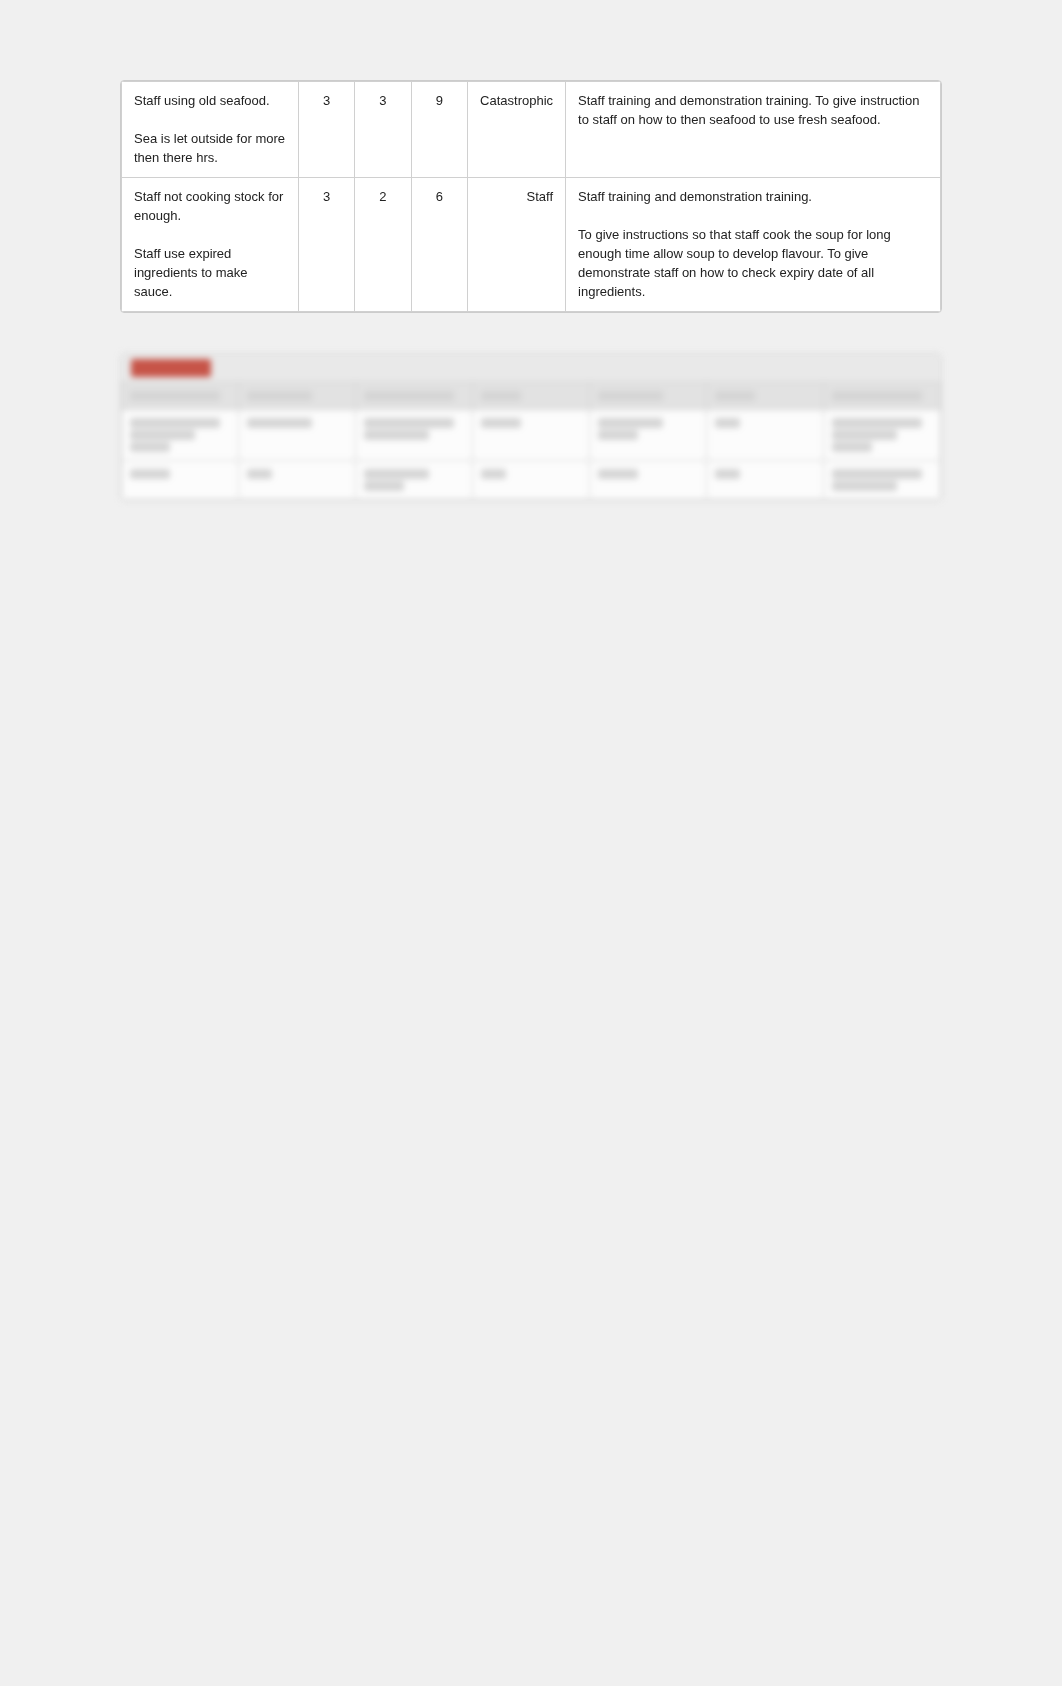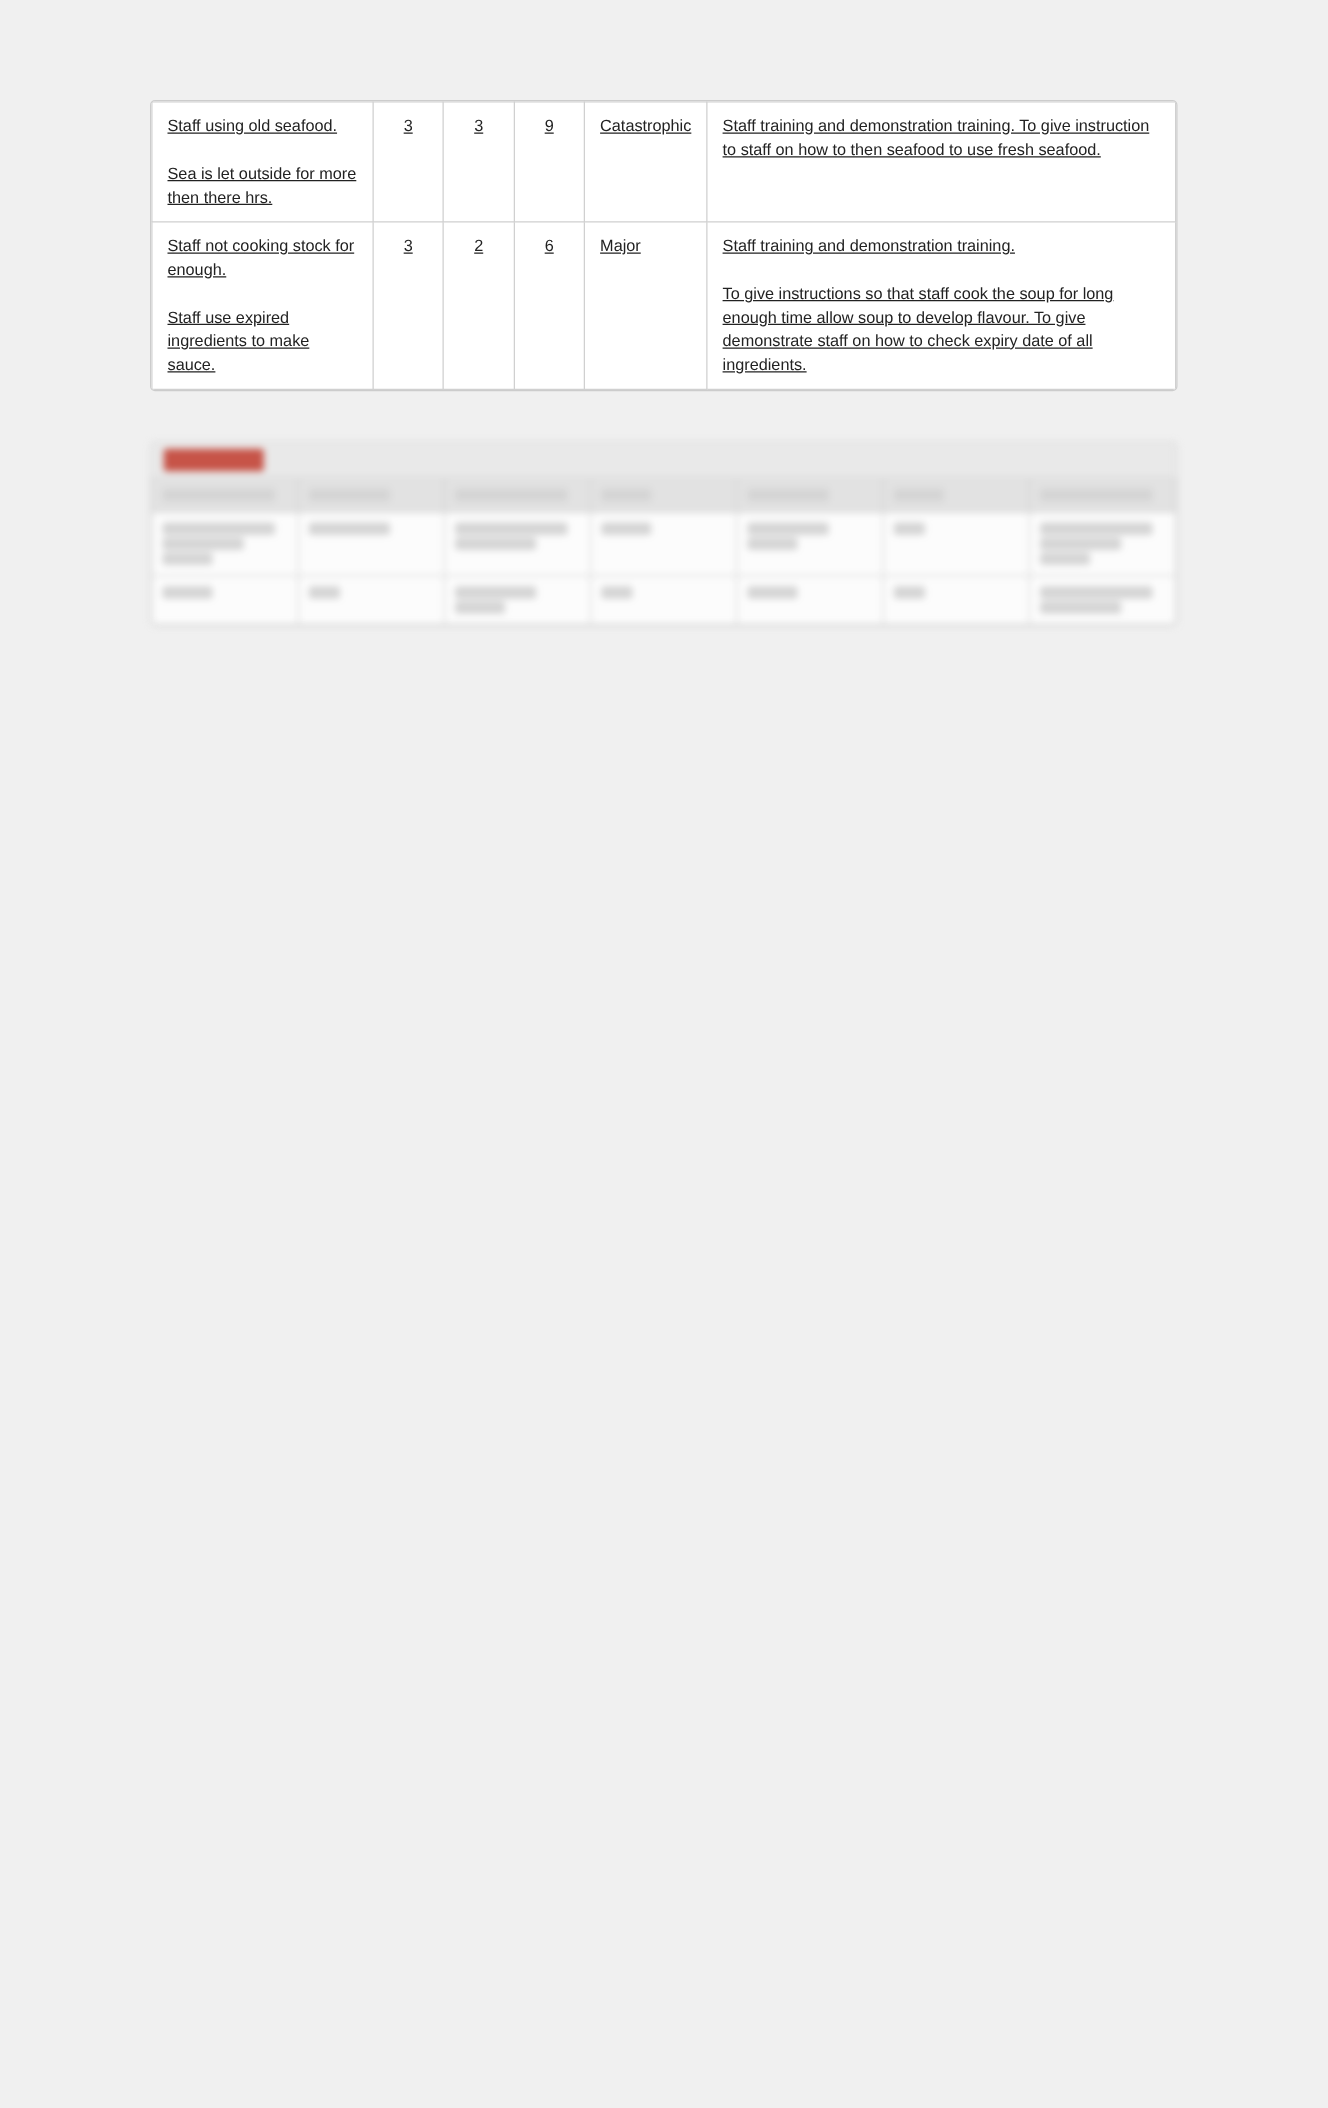--- a/index.html
+++ b/index.html
@@ -24,28 +24,27 @@
     .main-table {
       width: 100%;
       border-collapse: collapse;
     }
 
     .main-table td {
       border: 1px solid #d0d0d0;
       padding: 10px 12px;
       vertical-align: top;
       line-height: 1.45;
-      text-decoration: underline;
     }
 
     .col-description { width: 22%; }
     .col-num1 { width: 7%; text-align: center; }
     .col-num2 { width: 7%; text-align: center; }
     .col-num3 { width: 7%; text-align: center; }
-    .col-category { width: 10%; text-align: left; margin-top: 12px; }
+    .col-category { width: 10%; text-align: right; margin-top: 12px; }
     .col-action { width: 47%; }
 
     
     .blurred-section {
       filter: blur(3px);
       background: #fff;
       border: 1.5px solid #ccc;
       border-radius: 4px;
       overflow: hidden;
       opacity: 0.85;
@@ -118,21 +117,21 @@
       </tr>
 
       <tr>
         <td class="col-description">
           Staff not cooking stock for enough.<br><br>
           Staff use expired ingredients to make sauce.
         </td>
         <td class="col-num1">3</td>
         <td class="col-num2">2</td>
         <td class="col-num3">6</td>
-        <td class="col-category">Major</td>
+        <td class="col-category">Staff</td>
         <td class="col-action">
           Staff training and demonstration training.<br><br>
           To give instructions so that staff cook the soup for long enough time allow soup to develop flavour. To give demonstrate staff on how to check expiry date of all ingredients.
         </td>
       </tr>
     </tbody>
   </table>
 </div>
 
 <div class="blurred-section">

